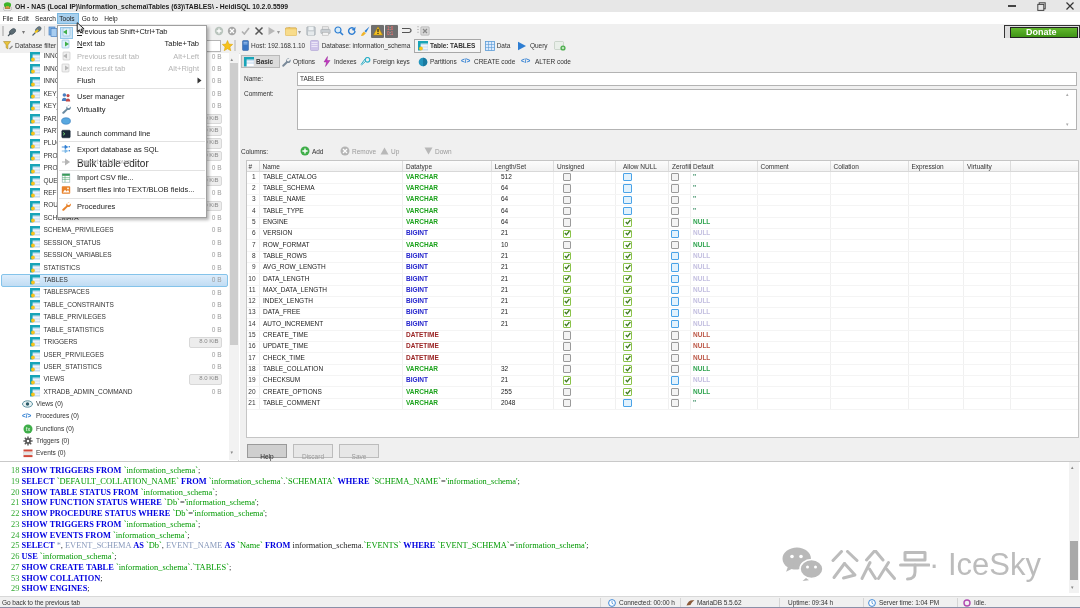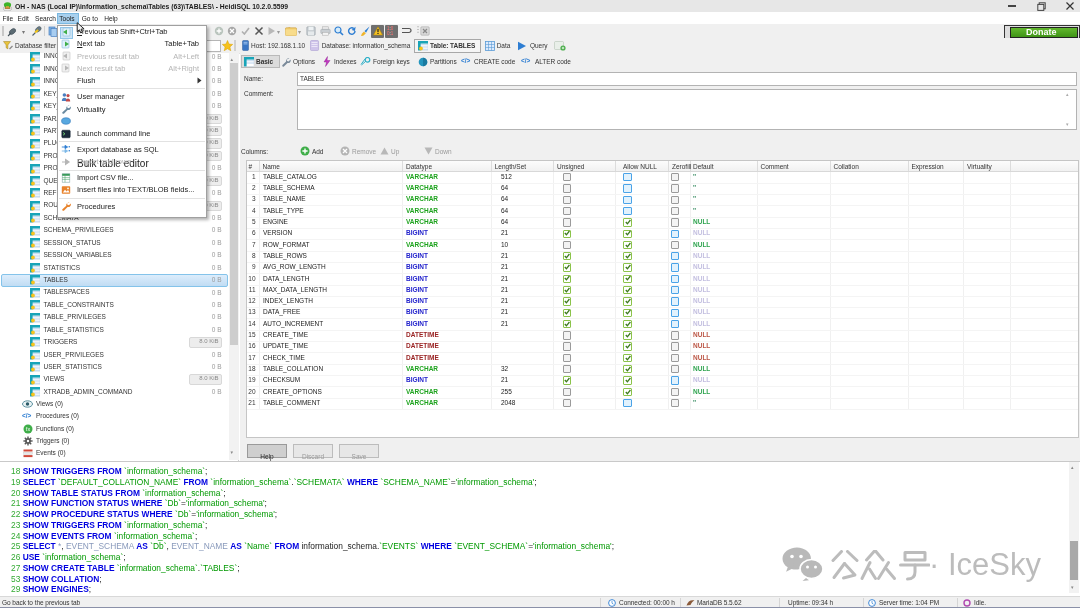--- a/index.html
+++ b/index.html
@@ -1,19 +1,19 @@
 <!DOCTYPE html>
 <html><head><meta charset="utf-8">
 <style>
 html,body{margin:0;padding:0;}
 body{width:1080px;height:608px;position:relative;overflow:hidden;
  font-family:"Liberation Sans",sans-serif;background:#fff;}
 .ab{position:absolute;}
 .t7{font-size:6.5px;color:#333;letter-spacing:-0.05px;white-space:nowrap;}
-.mono{font-family:Liberation Sans, sans-serif;}
+.mono{font-family:Liberation Serif, serif;}
 </style></head><body>
 
 <div class="ab" style="left:0;top:0;width:1080px;height:12px;background:#e7e7e7;border-bottom:1px solid #ddd;"></div>
 <svg class="ab" style="left:3px;top:2px" width="9" height="9" viewBox="0 0 9 9">
     <ellipse cx="4.5" cy="6.5" rx="4.2" ry="2.4" fill="#e8e8e8" stroke="#999" stroke-width="0.5"></ellipse>
     <rect x="1.8" y="3.6" width="5.4" height="3.4" rx="0.5" fill="#b5813f"></rect>
     <ellipse cx="4.5" cy="2.8" rx="3.6" ry="2.6" fill="#3db529"></ellipse>
     <rect x="3" y="4.2" width="3" height="1.6" fill="#e0a040"></rect>
   </svg>
 <div class="ab" style="left:15px;top:2.5px;font-size:6.8px;font-weight:bold;color:#1a1a1a;white-space:nowrap;">OH - NAS (Local IP)\information_schema\Tables (63)\TABLES\ - HeidiSQL 10.2.0.5599</div>

